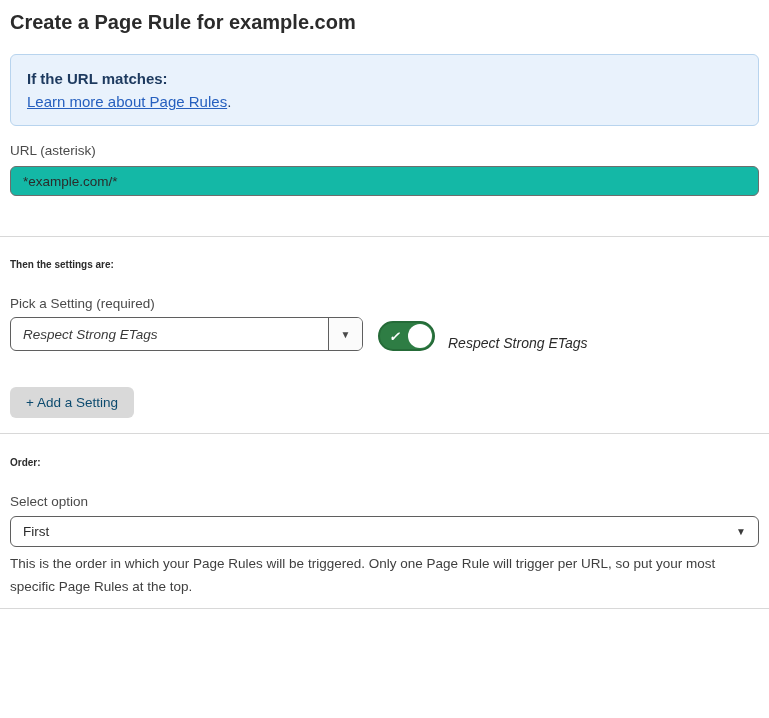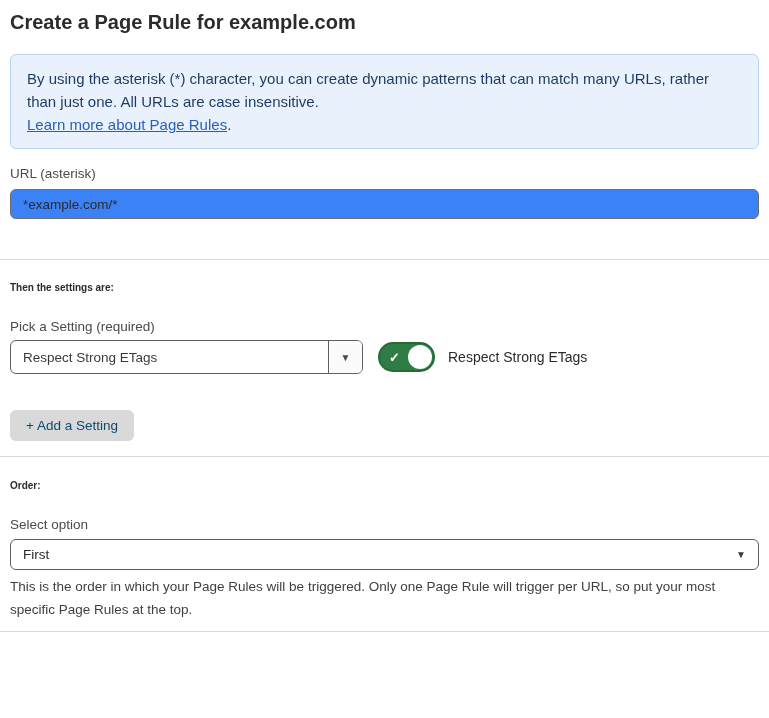--- a/index.html
+++ b/index.html
@@ -41,21 +41,21 @@
     margin-top: 16px;
     font-size: 13.5px;
     line-height: 18px;
     color: #4a4a4a;
   }
 
   .url-input {
     margin-top: 6px;
     width: 100%;
     height: 30px;
-    background: #3b82f6;
+    background: #14b8a6;
     border: 1px solid #6d6d6d;
     border-radius: 6px;
     padding: 0 12px;
     font-size: 13.5px;
     color: #2b2b2b;
     font-family: "Liberation Sans", sans-serif;
   }
 
   .divider {
     height: 1px;
@@ -73,21 +73,22 @@
     font-weight: bold;
     color: #2b2b2b;
   }
   .section-heading.order { margin-top: 19px; }
 
   .label-gap { margin-top: 21px; }
 
   .setting-row {
     margin-top: 4px;
     display: flex;
-    align-items: center;
+    align-items: flex-end;
+    font-style: italic;
   }
   .setting-select {
     width: 353px;
     height: 34px;
     border: 1px solid #5f5f5f;
     border-radius: 6px;
     background: #ffffff;
     display: flex;
     align-items: stretch;
     cursor: pointer;
@@ -197,21 +198,21 @@
   .actions .btn + .btn { margin-left: 11px; }
 </style>
 </head>
 <body>
 
 <div class="container">
 
   <h1 class="page-title">Create a Page Rule for example.com</h1>
 
   <div class="info-box">
-    <div class="info-body">By using the asterisk (*) character, you can create dynamic patterns that can match many URLs, rather than just one. All URLs are case insensitive.</div>
+    <div class="info-heading">If the URL matches:</div>
     <div><a class="info-link">Learn more about Page Rules</a><span class="info-link-suffix">.</span></div>
   </div>
 
   <div class="field-label">URL (asterisk)</div>
   <input type="text" class="url-input" value="*example.com/*" style="">
 
   <div class="divider d1"></div>
 
   <div class="section-heading">Then the settings are:</div>
 

